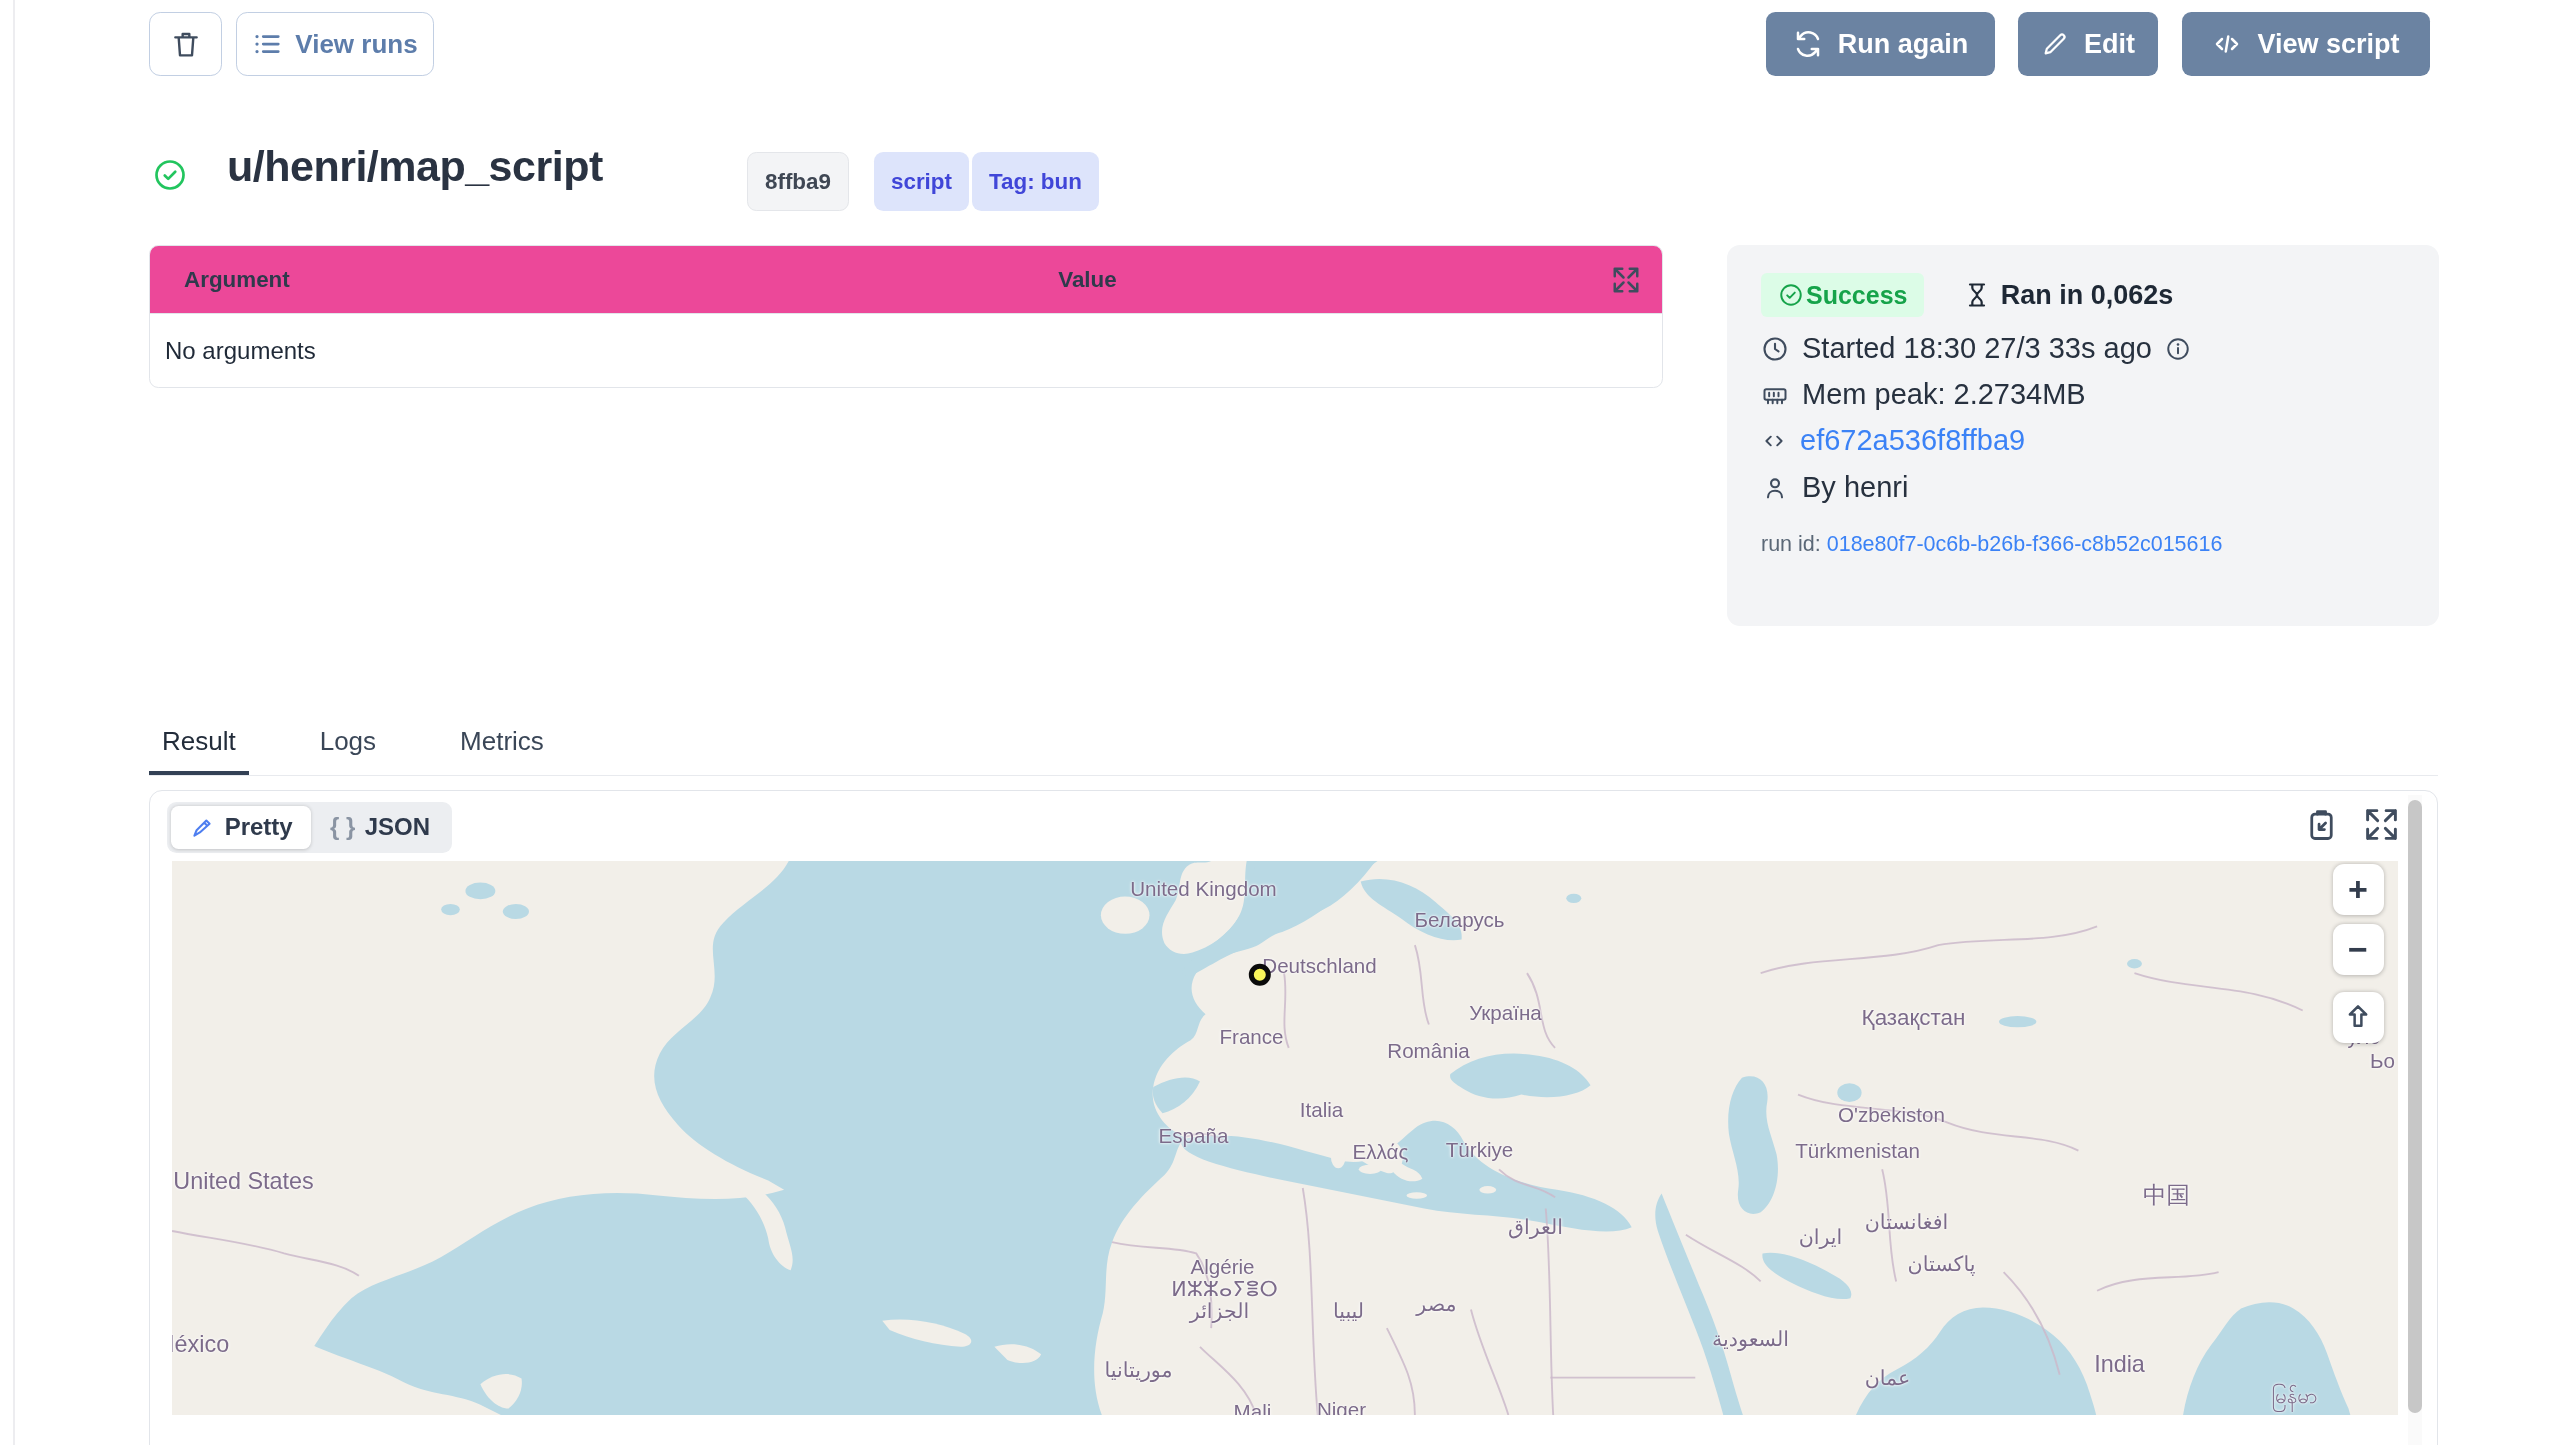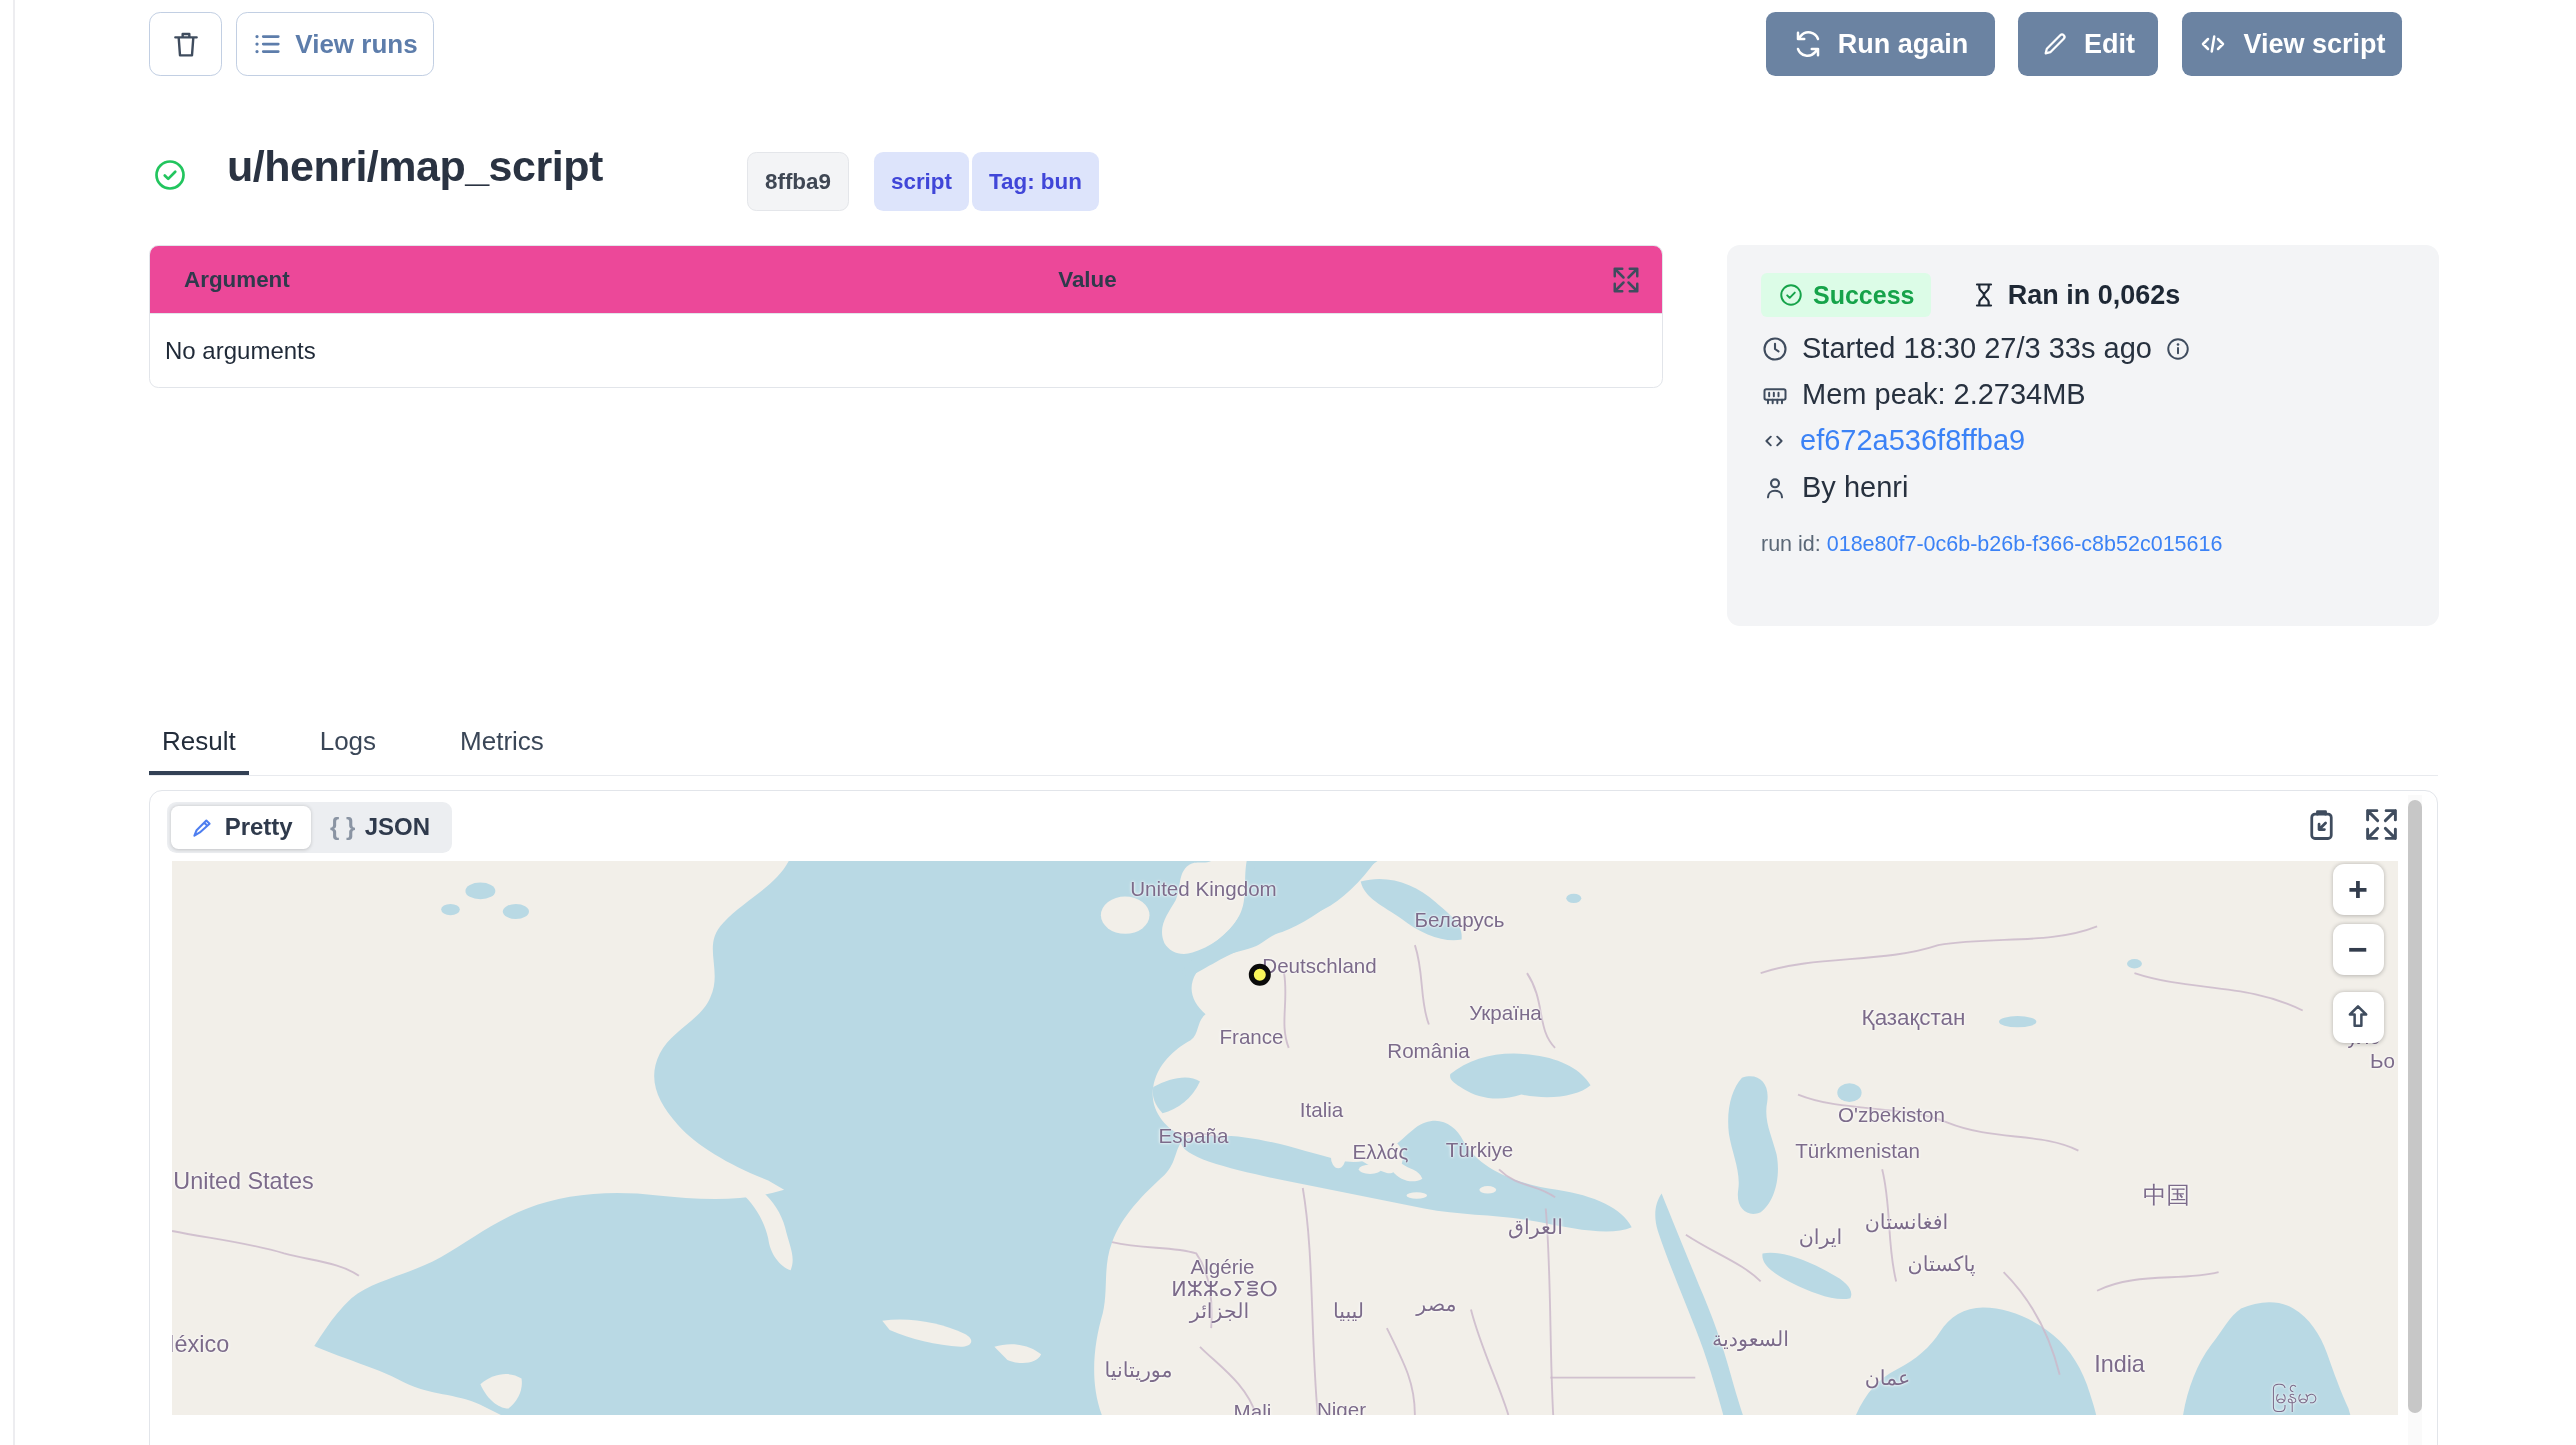--- a/index.html
+++ b/index.html
@@ -34,21 +34,21 @@
     font-size:22.4px; font-weight:700; color:#2f3a4c; }
   .args-head .col-arg { position:absolute; left:34px; top:20.6px; }
   .args-head .col-val { position:absolute; left:62%; top:20.6px; transform:translateX(-50%); }
   .args-head .expand { position:absolute; right:20.6px; top:18.7px; color:#3f4c5e; cursor:pointer; }
   .args-body { height:73px; display:flex; align-items:center; padding-left:15px; font-size:24px; color:#1f2937; }
 
   
   .info-panel { left:1727px; top:245px; width:712px; height:381px; background:var(--panel_bg,#f3f4f6);
     border-radius:13px; padding:28px 34px; }
   .info-row { display:flex; align-items:center; gap:15px; }
-  .success-badge { display:inline-flex; align-items:center; gap:9px; padding:7.5px 17px; border-radius:6px;
+  .success-badge { display:inline-flex; align-items:center; gap:2px; padding:7.5px 17px; border-radius:6px;
     background:var(--success_bg,#dcfce7); color:var(--success_text,#16a34a); font-size:25px; font-weight:700; }
   .ran-in { display:inline-flex; align-items:center; gap:9.3px; font-size:27px; font-weight:700; color:#1e2835; margin-left:24px; }
   .meta-sm { font-size:22.4px; color:#3f4c5e; }
   .meta-lg { font-size:29px; color:#27313f; }
   .link { color:var(--link,#3b82f6); text-decoration:none; cursor:pointer; }
   .run-id-row { font-size:21.5px; color:#5b6877; margin-top:28px; }
   .icon-slot { display:inline-flex; align-items:center; justify-content:center; color:#3f4c5e; }
 
   
   .tabs { left:149px; top:718px; width:2289px; height:58px; border-bottom:1.9px solid #e8eaee; display:flex; }
@@ -120,21 +120,21 @@
     <span>Run again</span>
   </button>
   <button class="abs btn-primary" style="left:2018px; top:12px; width:140px;">
     <span class="icon-slot" style="color:#fff">
       <svg width="28" height="28" viewBox="0 0 24 24" fill="none" stroke="currentColor" stroke-width="1.9" stroke-linecap="round" stroke-linejoin="round">
           <path d="M4 20l1-4L16.5 4.5a2.1 2.1 0 0 1 3 3L8 19l-4 1z"></path>
         </svg>
     </span>
     <span>Edit</span>
   </button>
-  <button class="abs btn-primary" style="left:2182px; top:12px; width:220px;">
+  <button class="abs btn-primary" style="left:2182px; top:12px; width:248px;">
     <span class="icon-slot" style="color:#fff">
       <svg width="30" height="30" viewBox="0 0 24 24" fill="none" stroke="currentColor" stroke-width="2" stroke-linecap="round" stroke-linejoin="round">
           <path d="M8 8l-4 4 4 4M16 8l4 4-4 4M13 6l-2 12"></path>
         </svg>
     </span>
     <span>View script</span>
   </button>
 
   <span class="abs icon-slot" style="left:152px; top:157px; color:#22c55e">
     <svg width="36" height="36" viewBox="0 0 24 24" fill="none" stroke="currentColor" stroke-width="1.8" stroke-linecap="round" stroke-linejoin="round">

